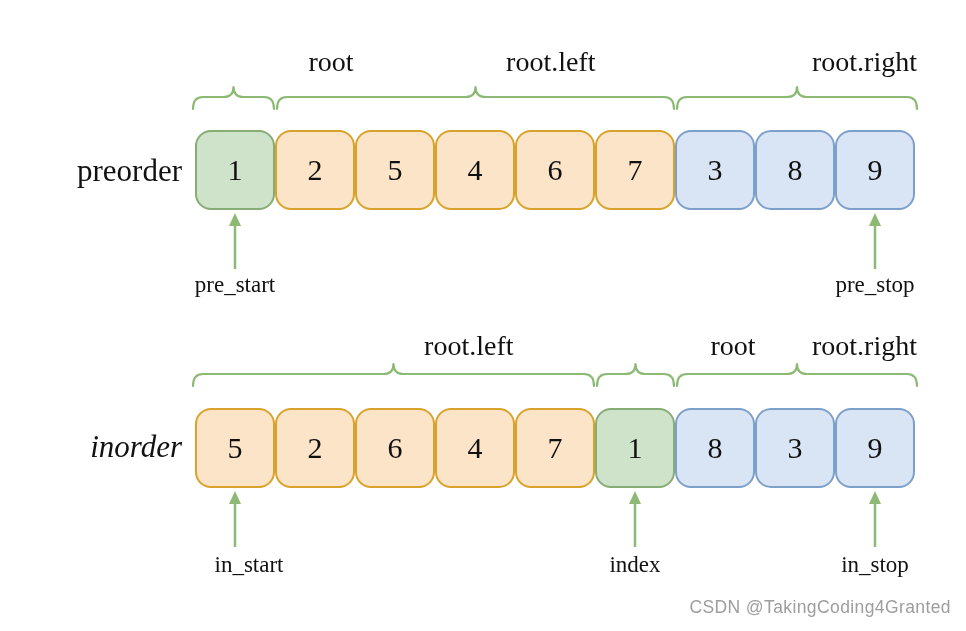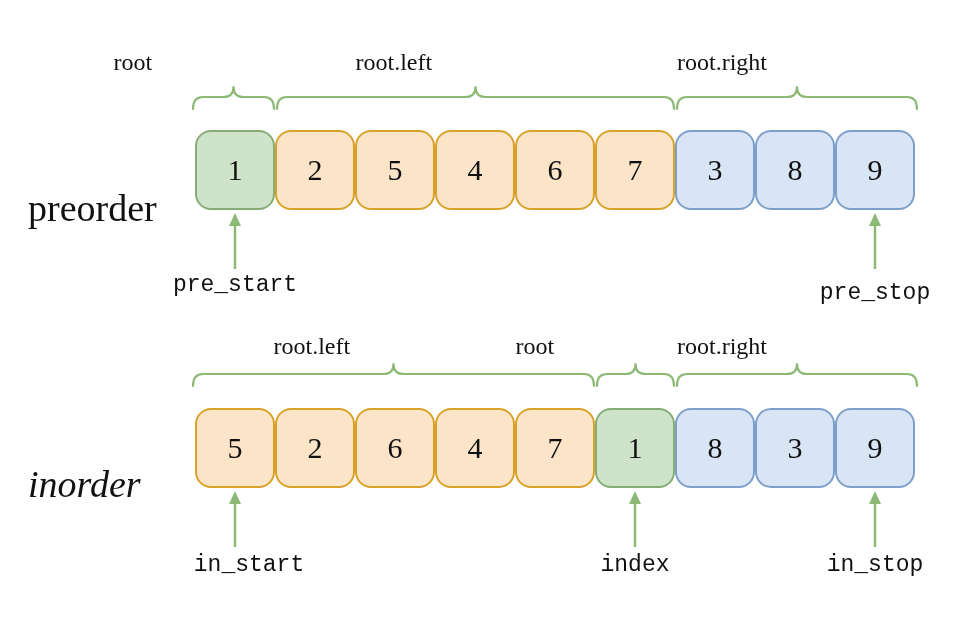--- a/index.html
+++ b/index.html
@@ -19,29 +19,29 @@
     border:2.5px solid;
     border-radius:16px;
     display:flex;align-items:center;justify-content:center;
     font-size:30px;
   }
   .box.green{background:var(--green-fill);border-color:var(--green-border);}
   .box.orange{background:var(--orange-fill);border-color:var(--orange-border);}
   .box.blue{background:var(--blue-fill);border-color:var(--blue-border);}
   .row-label{
     position:absolute;left:28px;width:154px;
-    text-align:left;font-size:38px;line-height:38px;margin-top:37px;
+    text-align:right;font-size:31px;line-height:38px;
   }
   .brace-label{
     position:absolute;width:240px;margin-left:-120px;
-    text-align:left;font-size:24px;line-height:32px;
+    text-align:right;font-size:28px;line-height:32px;
   }
   .ptr-label{
     position:absolute;width:180px;margin-left:-90px;
-    text-align:center;font-size:23px;line-height:26px;font-family:Liberation Mono, monospace;
+    text-align:center;font-size:23px;line-height:26px;
   }
   .brace{fill:none;stroke:var(--anno);stroke-width:2.2;stroke-linecap:round;stroke-linejoin:round;}
   .arrow-line{stroke:var(--anno);stroke-width:2.5;}
   .arrow-head{fill:var(--anno);}
   .watermark{
     position:absolute;right:15px;top:597px;
     font-family:"Liberation Sans","DejaVu Sans",sans-serif;
     font-size:17.5px;letter-spacing:.4px;
     color:var(--wm);
   }
@@ -61,35 +61,36 @@
       <path class="brace" d="M 193 386 Q 193 374 203 374 L 383.5 374 Q 393.5 374 393.5 364 Q 393.5 374 403.5 374 L 584 374 Q 594 374 594 386"></path>
       <path class="brace" d="M 597 386 Q 597 374 607 374 L 625.5 374 Q 635.5 374 635.5 364 Q 635.5 374 645.5 374 L 664 374 Q 674 374 674 386"></path>
       <path class="brace" d="M 677 386 Q 677 374 687 374 L 787 374 Q 797 374 797 364 Q 797 374 807 374 L 907 374 Q 917 374 917 386"></path>
       <line class="arrow-line" x1="235" y1="502" x2="235" y2="547"></line>
       <polygon class="arrow-head" points="235,491 229,504 241,504"></polygon>
       <line class="arrow-line" x1="635" y1="502" x2="635" y2="547"></line>
       <polygon class="arrow-head" points="635,491 629,504 641,504"></polygon>
       <line class="arrow-line" x1="875" y1="502" x2="875" y2="547"></line>
       <polygon class="arrow-head" points="875,491 869,504 881,504"></polygon>
     </svg>
+  <div class="watermark">CSDN @TakingCoding4Granted</div>
 <div class="row-label" style="top: 152px;">preorder</div>
     <div class="box green" style="left: 195px; top: 130px;">1</div>
     <div class="box orange" style="left: 275px; top: 130px;">2</div>
     <div class="box orange" style="left: 355px; top: 130px;">5</div>
     <div class="box orange" style="left: 435px; top: 130px;">4</div>
     <div class="box orange" style="left: 515px; top: 130px;">6</div>
     <div class="box orange" style="left: 595px; top: 130px;">7</div>
     <div class="box blue" style="left: 675px; top: 130px;">3</div>
     <div class="box blue" style="left: 755px; top: 130px;">8</div>
     <div class="box blue" style="left: 835px; top: 130px;">9</div>
     <div class="brace-label" style="left: 233.5px; top: 46px;">root</div>
     <div class="brace-label" style="left: 475.5px; top: 46px;">root.left</div>
     <div class="brace-label" style="left: 797px; top: 46px;">root.right</div>
     <div class="ptr-label" style="left: 235px; top: 272px;">pre_start</div>
-    <div class="ptr-label" style="left: 875px; top: 280px;">pre_stop</div>
+    <div class="ptr-label" style="left: 875px; top: 272px;">pre_stop</div>
     <div class="row-label" style="top: 428px; font-style: italic;">inorder</div>
     <div class="box orange" style="left: 195px; top: 408px;">5</div>
     <div class="box orange" style="left: 275px; top: 408px;">2</div>
     <div class="box orange" style="left: 355px; top: 408px;">6</div>
     <div class="box orange" style="left: 435px; top: 408px;">4</div>
     <div class="box orange" style="left: 515px; top: 408px;">7</div>
     <div class="box green" style="left: 595px; top: 408px;">1</div>
     <div class="box blue" style="left: 675px; top: 408px;">8</div>
     <div class="box blue" style="left: 755px; top: 408px;">3</div>
     <div class="box blue" style="left: 835px; top: 408px;">9</div>

